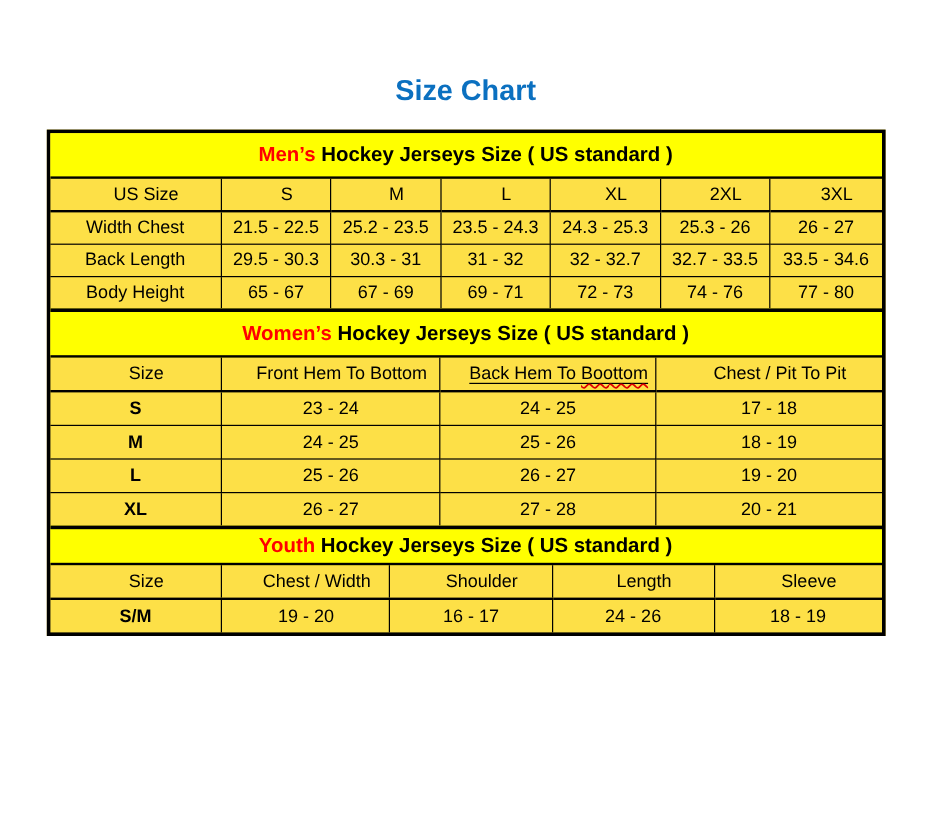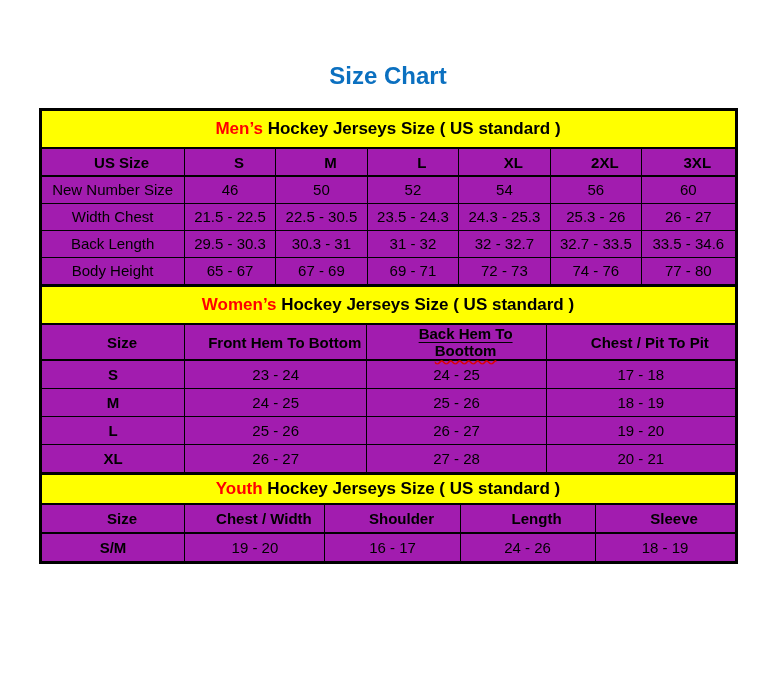--- a/index.html
+++ b/index.html
@@ -8,41 +8,41 @@
     font-family:"Liberation Sans", sans-serif;color:#000;
     -webkit-font-smoothing:antialiased;
   }
   .page-title{
     padding-top:62px;margin:0 0 18px 0;
     text-align:center;font-size:24px;font-weight:bold;color:#0b70c0;
     letter-spacing:0px;
   }
   .chart-wrap{
     width:699px;margin:0 auto;border:3px solid #000;box-sizing:border-box;
-    background:#a21caf;
+    background:#fde047;
   }
   .section-heading{
     background:#ffff00;border-bottom:2px solid #000;
     display:flex;align-items:center;justify-content:center;
     height:36px;font-size:17px;font-weight:bold;white-space:pre;
   }
   .section:not(:first-child) .section-heading{border-top:3px solid #000;}
   .section-youth .section-heading{height:28px;}
   .heading-accent{color:#ff0000;}
   table{
     width:100%;border-collapse:collapse;border-style:hidden;
     table-layout:fixed;
   }
   th,td{
     border:1px solid #000;text-align:center;vertical-align:middle;
     font-size:15px;height:27px;padding:0 2px;box-sizing:border-box;
   }
   .section-womens th,.section-womens td,
   .section-youth th,.section-youth td{height:28px;}
-  thead th{font-weight:bold;border-bottom:2px solid #000;padding-left:20px;}
+  thead th{font-weight:normal;border-bottom:2px solid #000;padding-left:20px;}
   tbody th{font-weight:normal;}
   .section-womens tbody th,.section-youth tbody th{font-weight:bold;}
   td{font-weight:normal;}
   .underlined{text-decoration:underline;text-underline-offset:3px;}
   .misspelled{
     text-decoration:underline wavy #e00000;
     text-decoration-skip-ink:none;text-underline-offset:3px;
   }
 </style>
 </head>
@@ -69,32 +69,23 @@
             <th>S</th>
             <th>M</th>
             <th>L</th>
             <th>XL</th>
             <th>2XL</th>
             <th>3XL</th>
           </tr>
         </thead>
         <tbody>
           <tr>
-            <th>New Number Size</th>
-            <td>46</td>
-            <td>50</td>
-            <td>52</td>
-            <td>54</td>
-            <td>56</td>
-            <td>60</td>
-          </tr>
-          <tr>
             <th>Width Chest</th>
             <td>21.5 - 22.5</td>
-            <td>22.5 - 30.5</td>
+            <td>25.2 - 23.5</td>
             <td>23.5 - 24.3</td>
             <td>24.3 - 25.3</td>
             <td>25.3 - 26</td>
             <td>26 - 27</td>
           </tr>
           <tr>
             <th>Back Length</th>
             <td>29.5 - 30.3</td>
             <td>30.3 - 31</td>
             <td>31 - 32</td>

